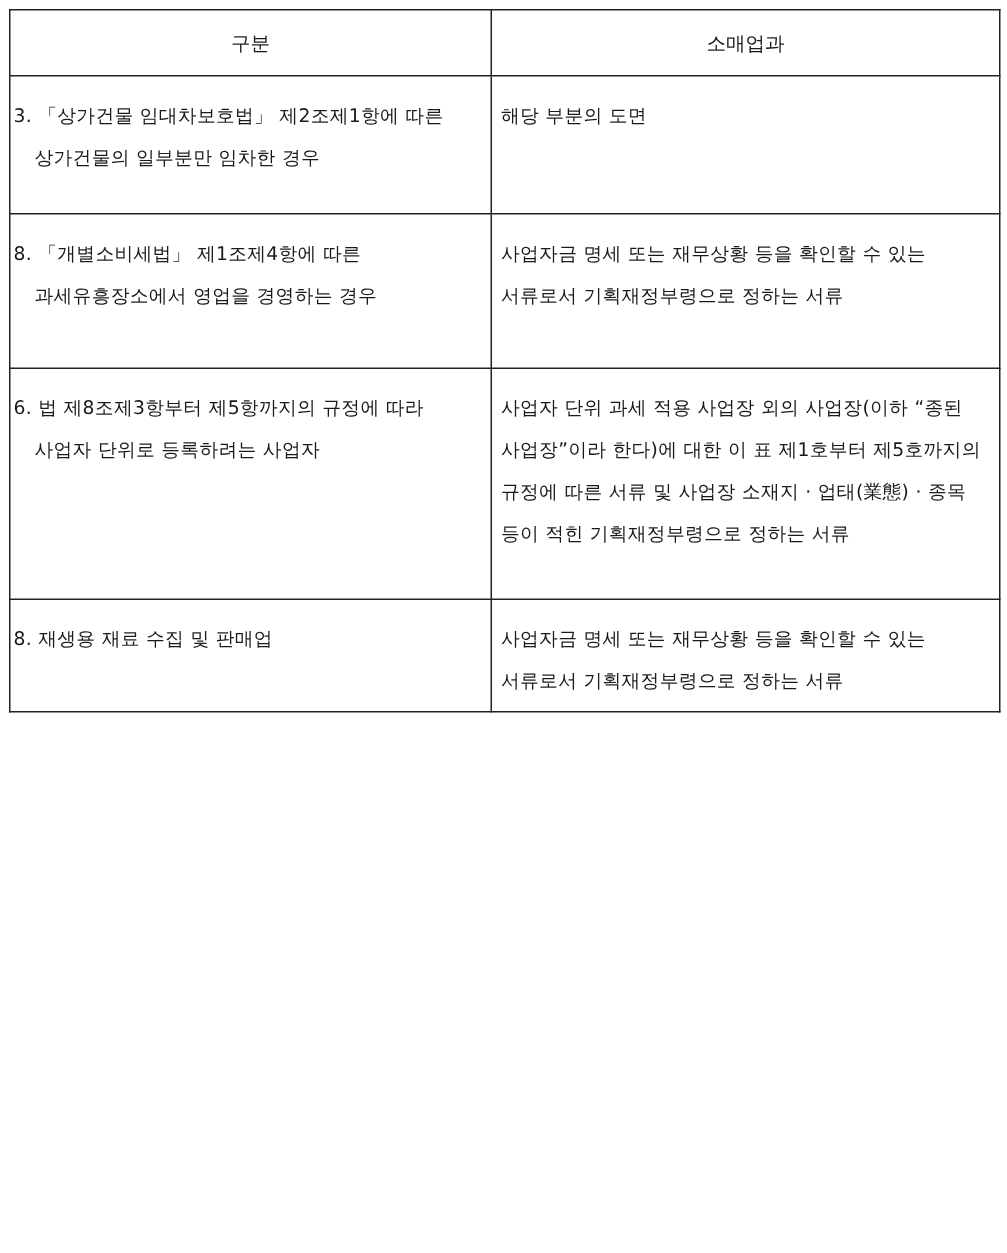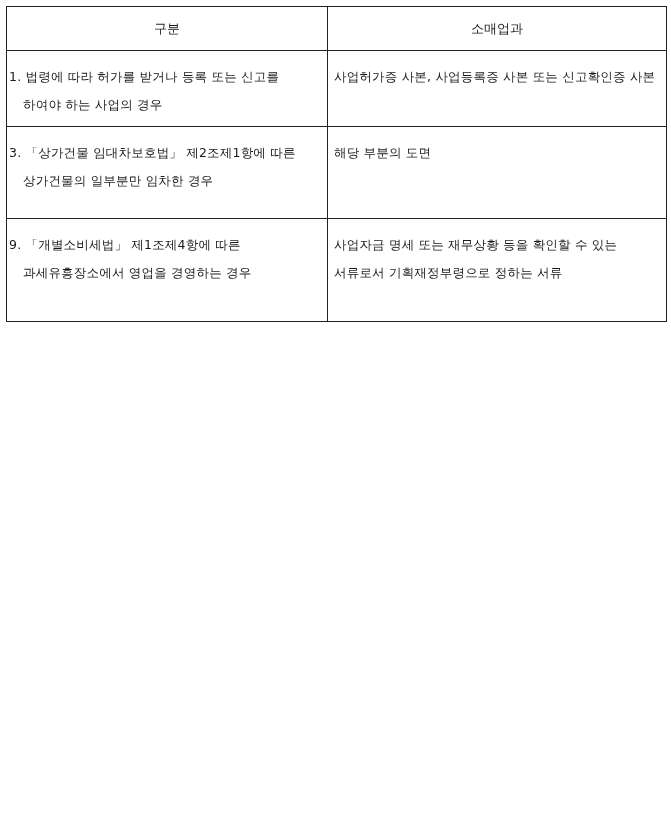--- a/index.html
+++ b/index.html
@@ -39,44 +39,54 @@
       <col class="c1">
       <col class="c2">
     </colgroup>
   <thead>
     <tr>
       <th>구분</th>
       <th>소매업과</th>
     </tr>
   </thead>
   <tbody>
-    <tr style="height:76px">
-      <td>
-          <div class="cell left">
-            <span class="hang">1. 법령에 따라 허가를 받거나 등록 또는 신고를 하여야 하는 사업의 경우</span>
-          </div>
-        </td>
-      <td>
-          <div class="cell"><span>사업허가증 사본, 사업등록증 사본 또는 신고확인증 사본</span></div>
-        </td>
-    </tr>
     <tr style="height:92px">
       <td>
           <div class="cell left">
             <span class="hang">3. 「상가건물 임대차보호법」 제2조제1항에 따른 상가건물의 일부분만 임차한 경우</span>
           </div>
         </td>
       <td>
           <div class="cell"><span>해당 부분의 도면</span></div>
         </td>
     </tr>
     <tr style="height:103px">
       <td>
           <div class="cell left">
-            <span class="hang">9. 「개별소비세법」 제1조제4항에 따른 과세유흥장소에서 영업을 경영하는 경우</span>
+            <span class="hang">8. 「개별소비세법」 제1조제4항에 따른 과세유흥장소에서 영업을 경영하는 경우</span>
+          </div>
+        </td>
+      <td>
+          <div class="cell"><span>사업자금 명세 또는 재무상황 등을 확인할 수 있는 서류로서 기획재정부령으로 정하는 서류</span></div>
+        </td>
+    </tr>
+    <tr style="height:154px">
+      <td>
+          <div class="cell left">
+            <span class="hang">6. 법 제8조제3항부터 제5항까지의 규정에 따라 사업자 단위로 등록하려는 사업자</span>
+          </div>
+        </td>
+      <td>
+          <div class="cell"><span>사업자 단위 과세 적용 사업장 외의 사업장(이하 “종된 사업장”이라 한다)에 대한 이 표 제1호부터 제5호까지의 규정에 따른 서류 및 사업장 소재지 · 업태(業態) · 종목 등이 적힌 기획재정부령으로 정하는 서류</span></div>
+        </td>
+    </tr>
+    <tr style="height:75px">
+      <td>
+          <div class="cell left">
+            <span class="hang">8. 재생용 재료 수집 및 판매업</span>
           </div>
         </td>
       <td>
           <div class="cell"><span>사업자금 명세 또는 재무상황 등을 확인할 수 있는 서류로서 기획재정부령으로 정하는 서류</span></div>
         </td>
     </tr>
   </tbody>
 </table>
 
 </body></html>

